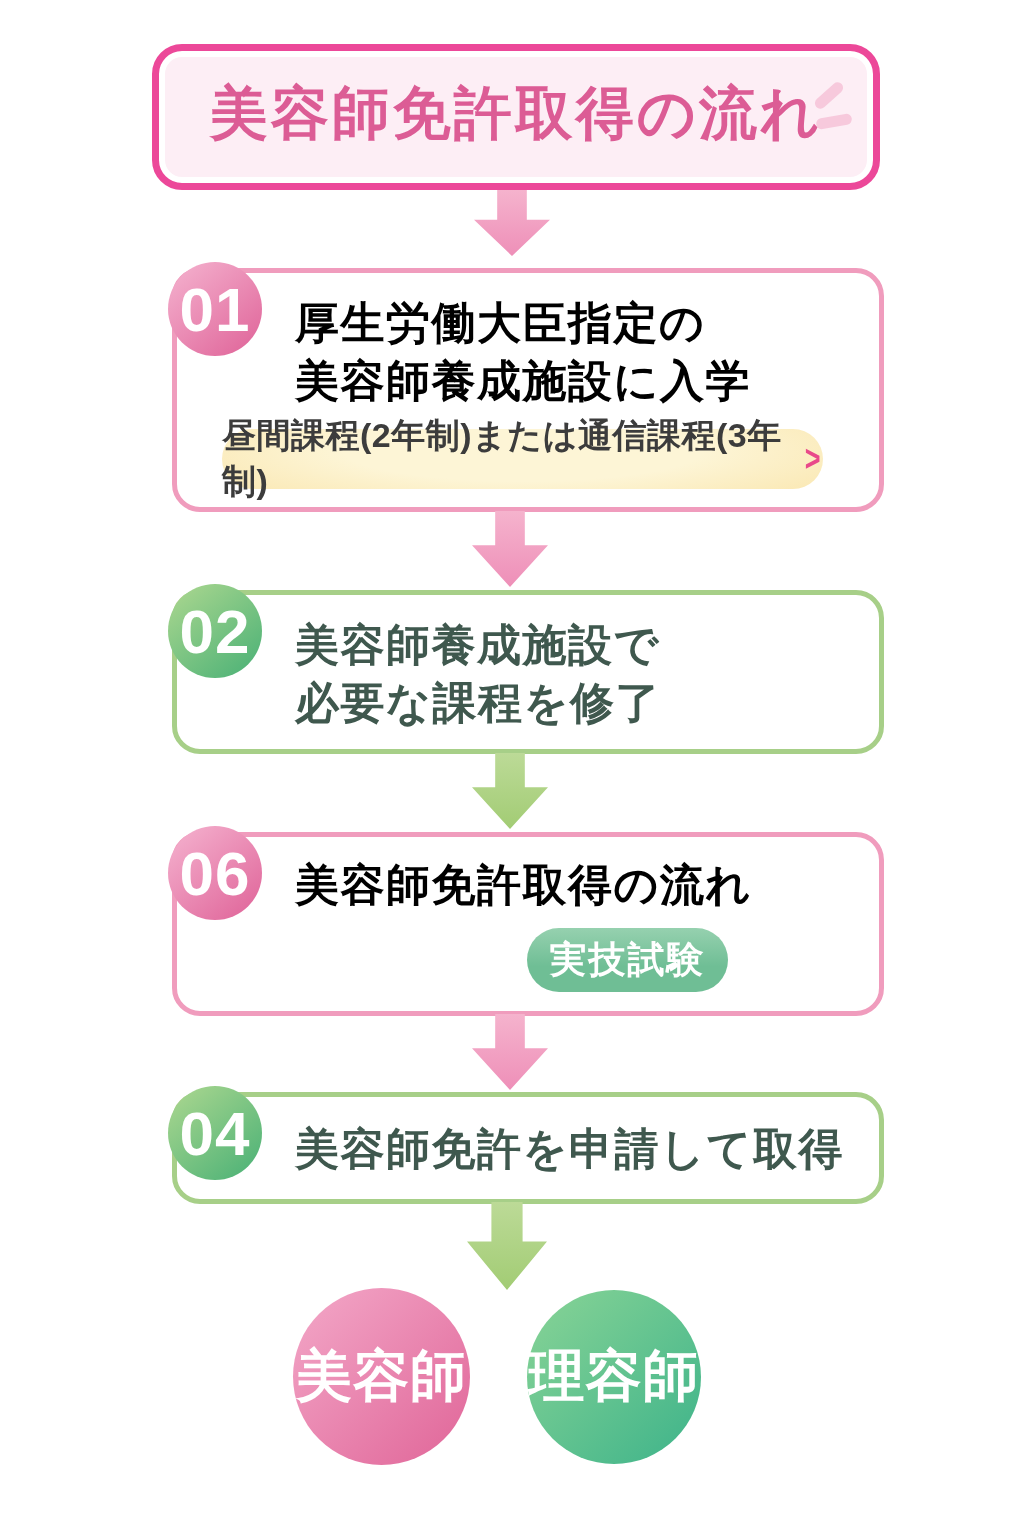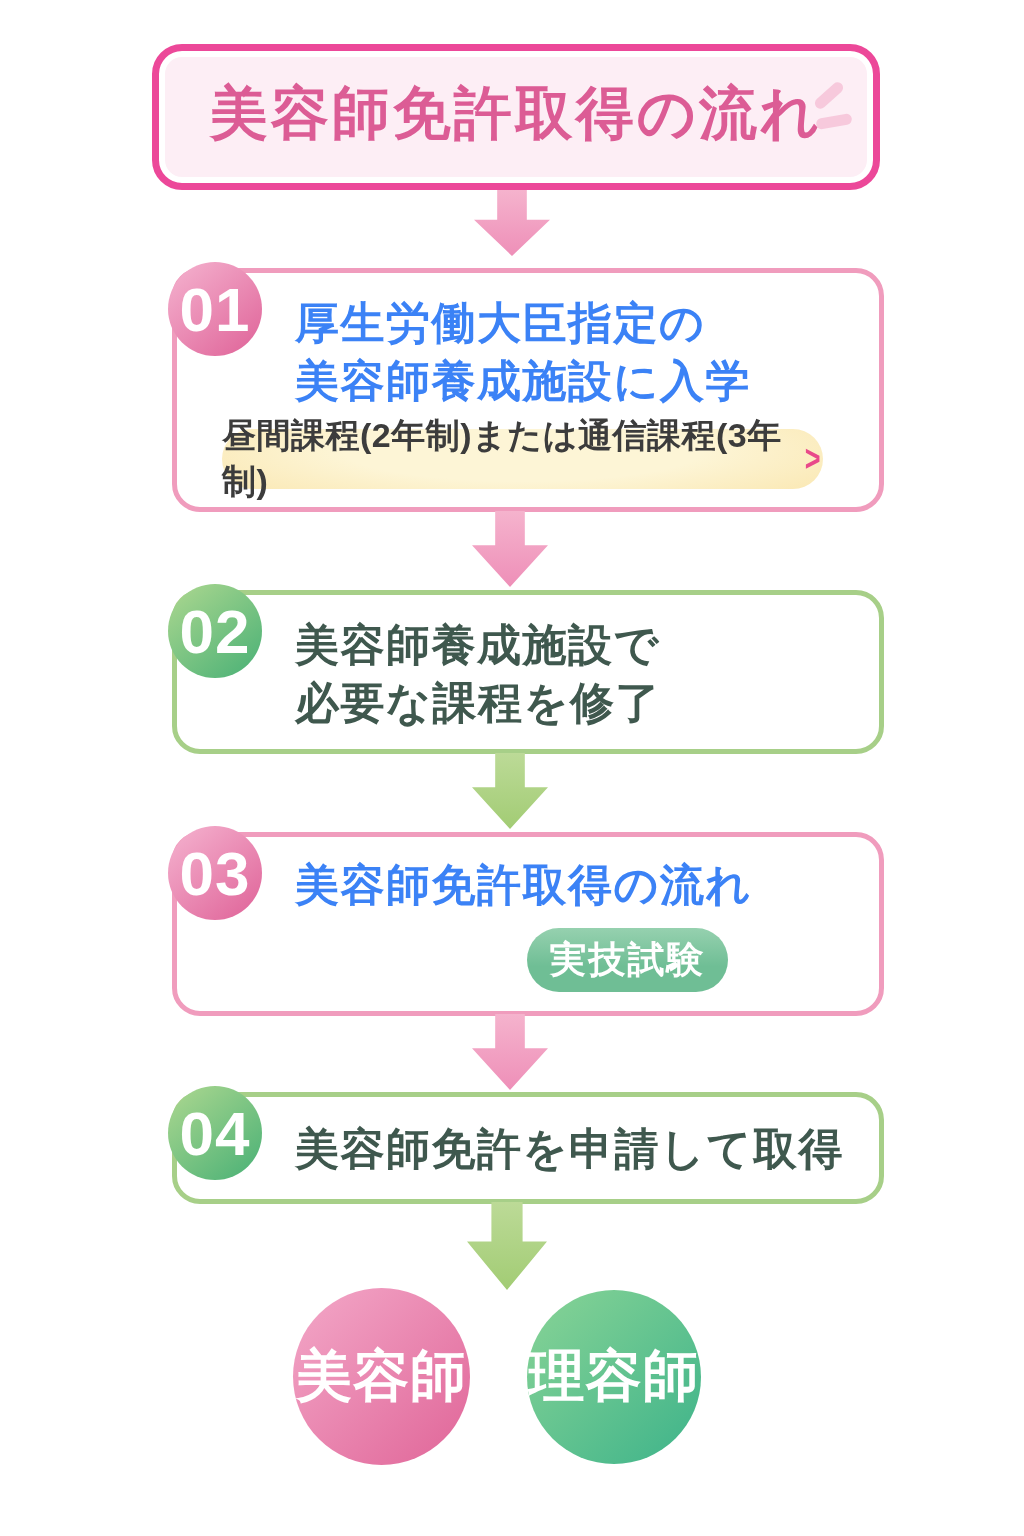--- a/index.html
+++ b/index.html
@@ -64,21 +64,21 @@
   .badge-green { background:linear-gradient(140deg,#aed890 0%,#52b478 90%); }
   .badge1 { left:168px; top:262px; }
   .badge2 { left:168px; top:584px; }
   .badge3 { left:168px; top:826px; }
   .badge4 { left:168px; top:1086px; }
 
   .heading {
     position:absolute; font-weight:700; font-size:44px; line-height:58px;
     letter-spacing:1.5px; white-space:nowrap;
   }
-  .h-pink { color:#3b82f6; }
+  .h-pink { color:#000000; }
   .h-dark { color:#3f584e; }
   .heading1 { left:295px; top:294px; }
   .heading2 { left:295px; top:616px; }
   .heading3 { left:295px; top:856px; }
   .heading4 { left:295px; top:1120px; }
 
   .note-pill {
     position:absolute; left:222px; top:429px; width:601px; height:60px;
     border-radius:30px; box-sizing:border-box;
     background:radial-gradient(ellipse 75% 130% at 50% 35%, #fdf5d6 40%, #f9e3a6 100%);
@@ -144,21 +144,21 @@
   </div>
   <div class="heading h-dark heading2">
     <div>美容師養成施設で</div>
     <div>必要な課程を修了</div>
   </div>
 
   <div class="arrow arrow3 a-shape arrow-green"></div>
 
   <div class="step-box box3 pink-border"></div>
   <div class="badge badge-pink badge3">
-    <span>03</span>
+    <span>06</span>
   </div>
   <div class="heading h-pink heading3">
     <div>美容師免許取得の流れ</div>
   </div>
   <div class="tag tag-green">
     <span>実技試験</span>
   </div>
 
   <div class="arrow arrow4 a-shape arrow-pink"></div>
 

